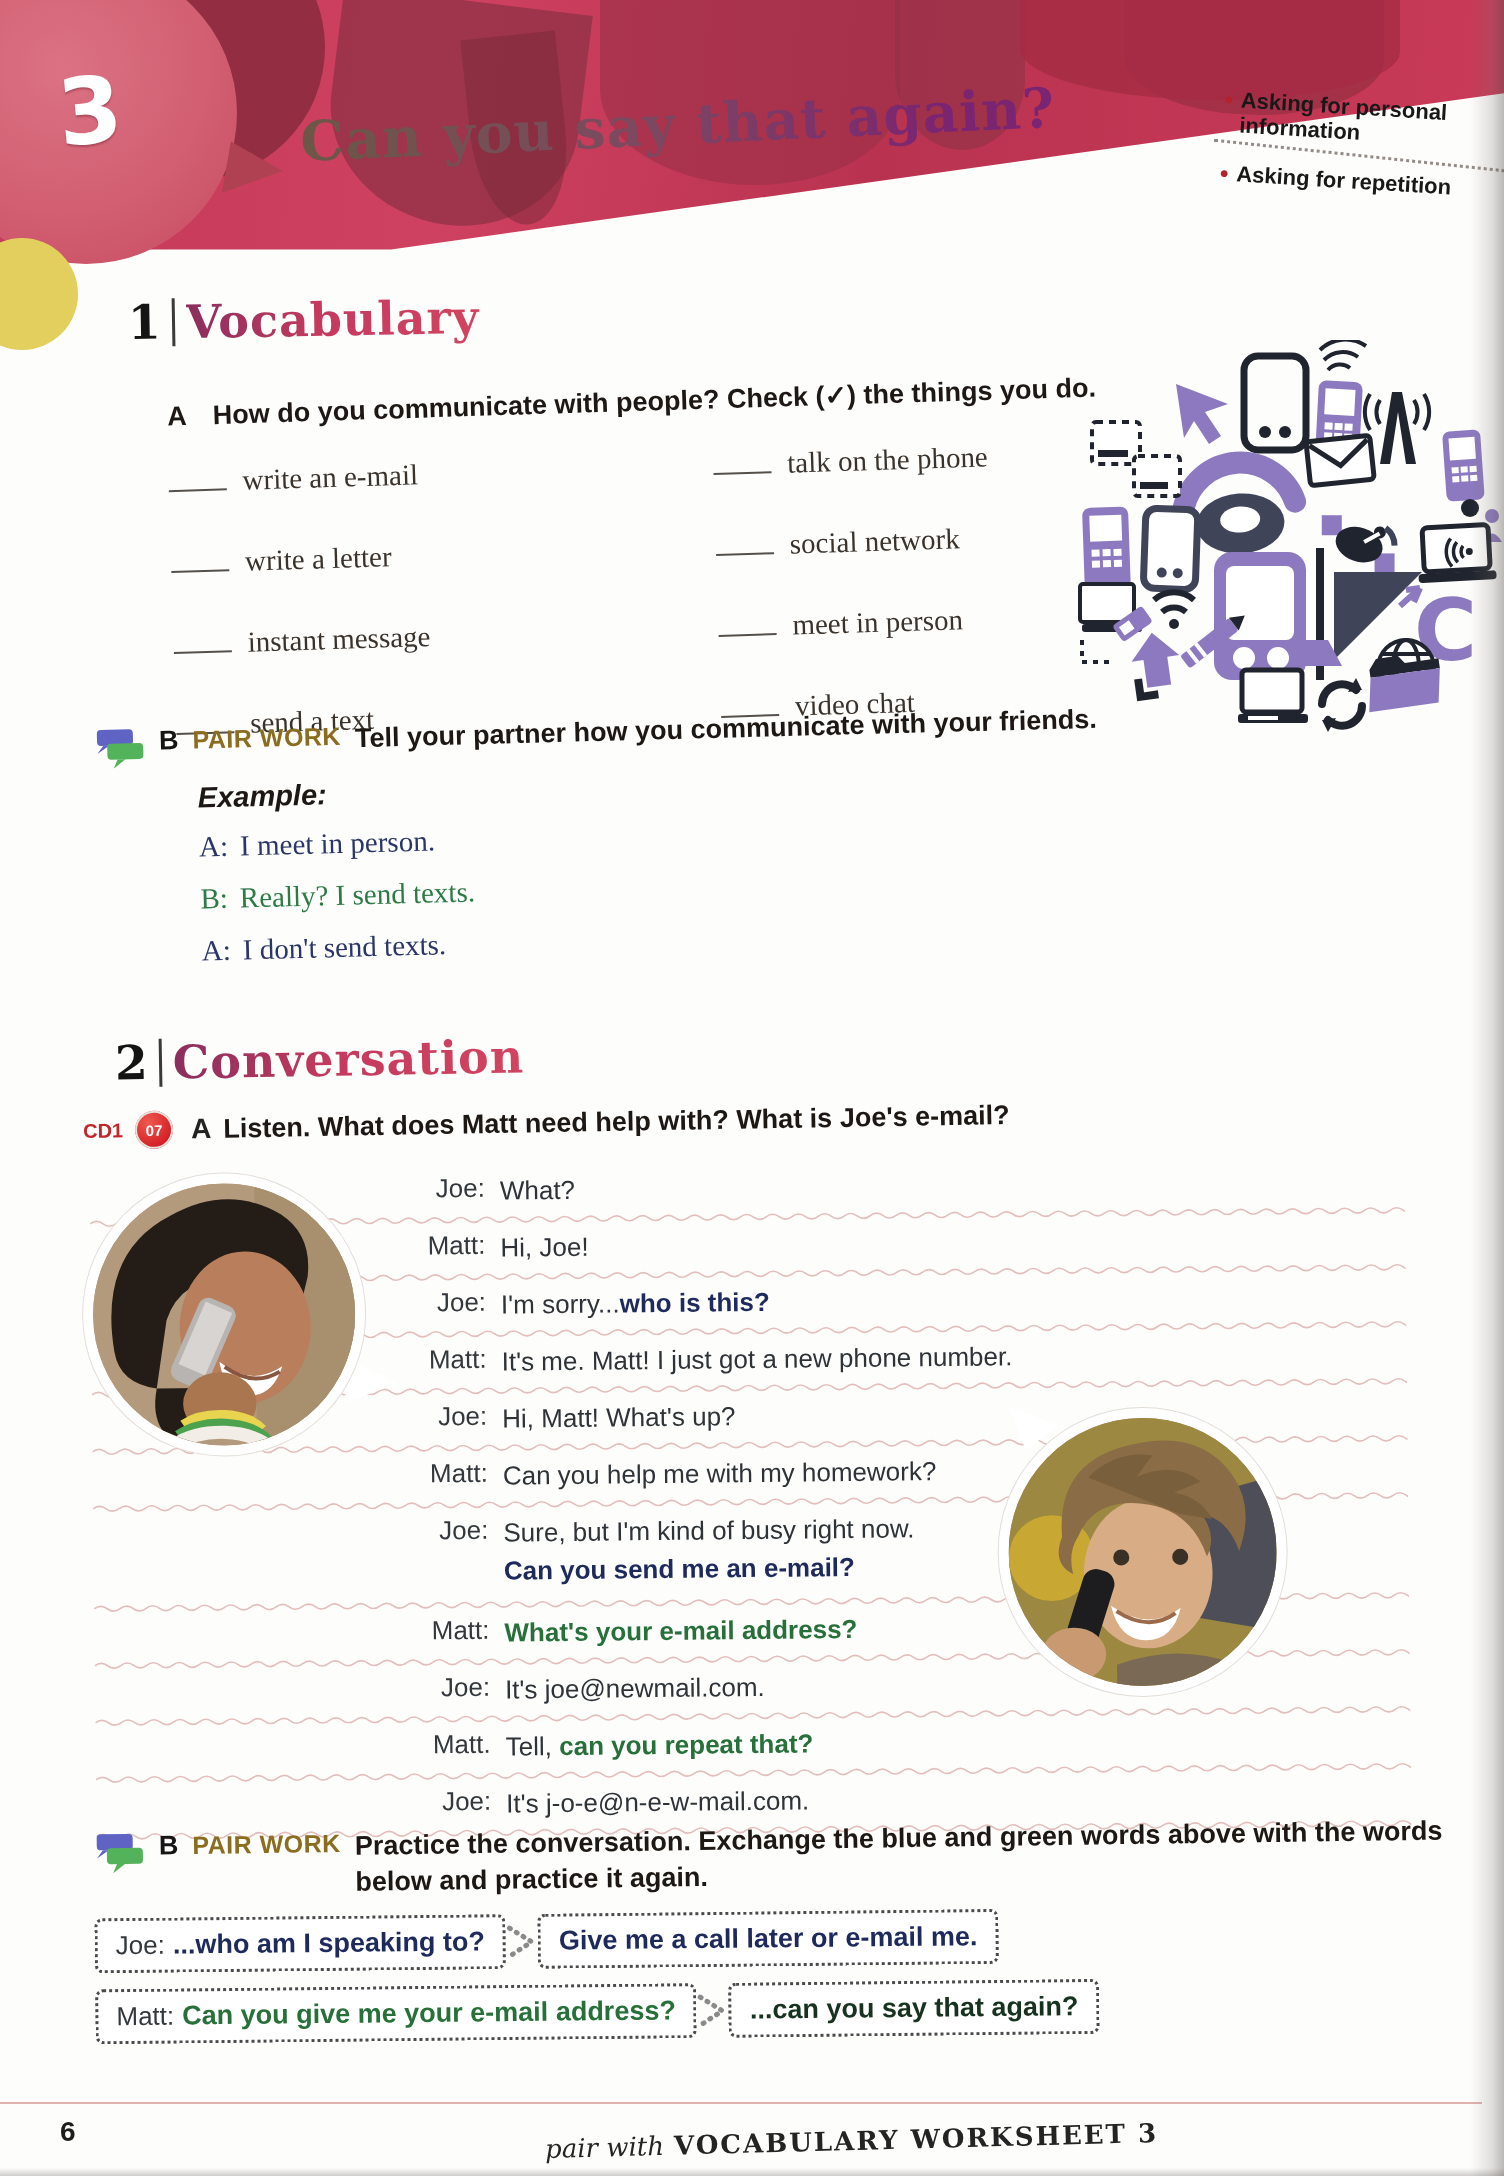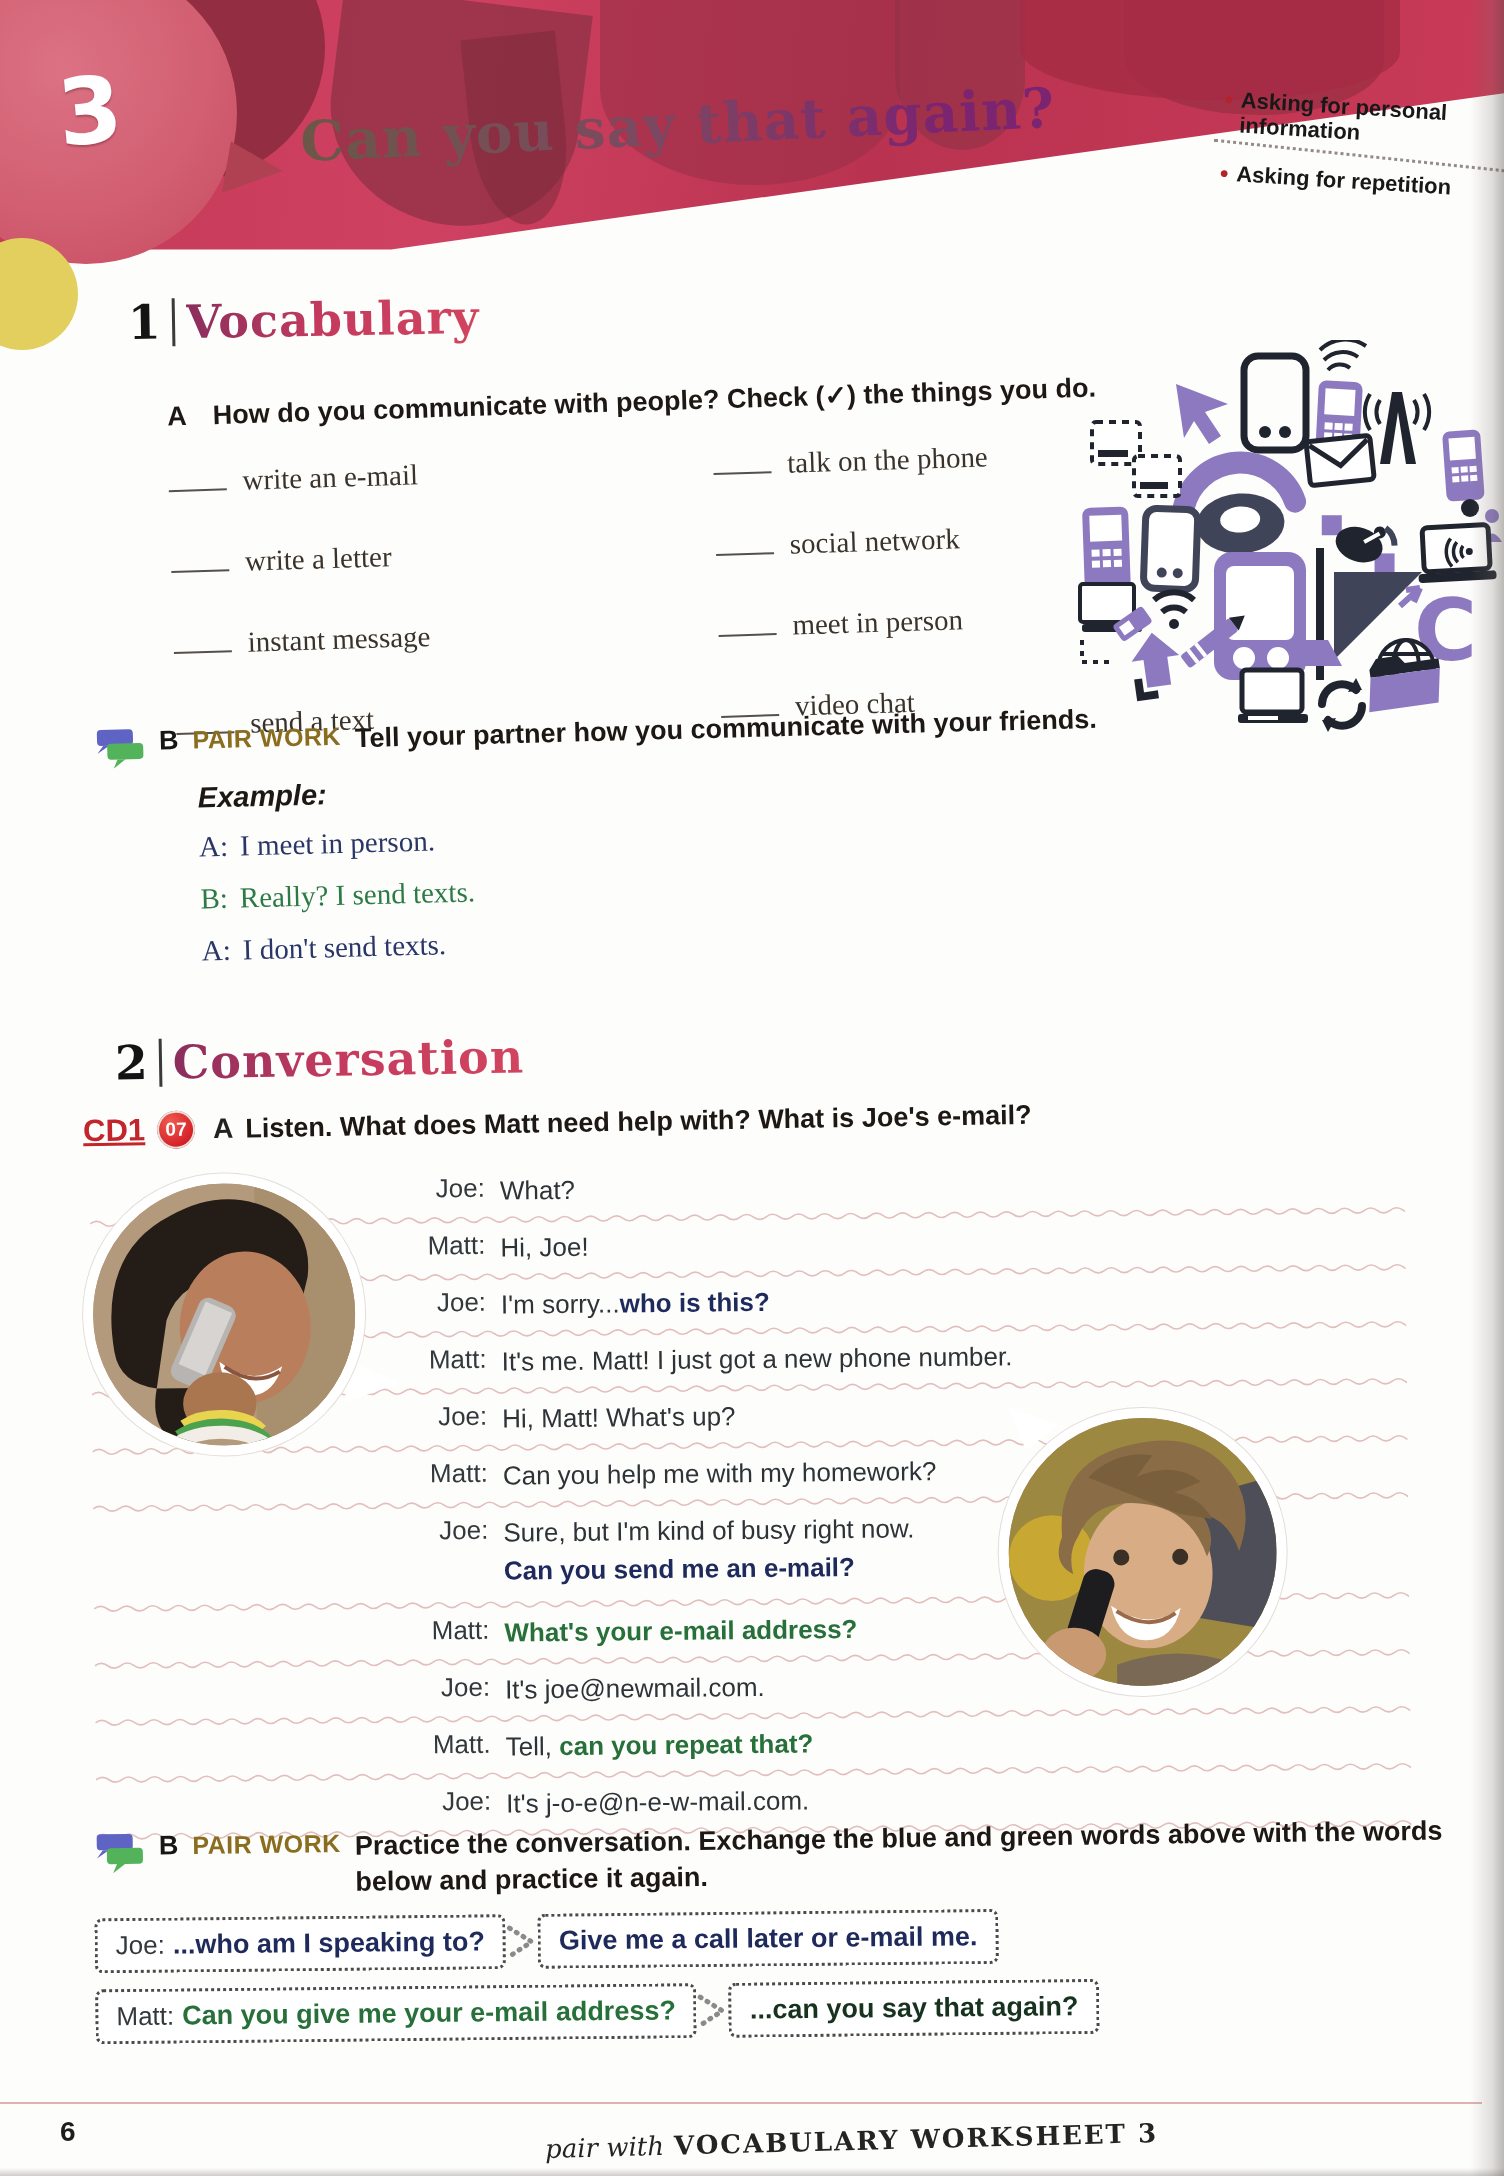--- a/index.html
+++ b/index.html
@@ -60,25 +60,25 @@
   .pw-text{font-weight:bold;color:#1d1813;margin-top:2px;line-height:1.35;}
   .example{position:absolute;left:200px;top:778px;transform:rotate(-1.5deg);}
   .example-label{font-style:italic;font-weight:bold;font-size:29px;color:#1d1813;margin-bottom:16px;}
   .ex-line{font-family:"Liberation Serif",serif;font-size:29px;margin-bottom:19px;}
   .ex-a{color:#2b3668;}
   .ex-b{color:#2c7a44;}
   .ex-speaker{margin-right:12px;}
   
   .cdline{position:absolute;left:83px;top:1104px;display:flex;align-items:center;gap:12px;
           transform:rotate(-1deg);}
-  .cd-label{color:#c2252b;font-weight:bold;font-size:31px;text-decoration:underline;}
+  .cd-label{color:#c2252b;font-weight:bold;font-size:20px;}
   .cd-badge{width:38px;height:38px;border-radius:50%;
             background:radial-gradient(circle at 35% 30%,#ef5a4e 0%,#d41f27 70%);
             box-shadow:0 0 0 2px #e8e2dc inset;display:flex;align-items:center;justify-content:center;
-            color:#fff;font-weight:bold;font-size:19px;}
+            color:#fff;font-weight:bold;font-size:15px;}
   .cd-a{font-weight:bold;font-size:28px;margin-left:6px;}
   .cd-instr{font-weight:bold;font-size:27px;color:#1d1813;}
   .dialogue{position:absolute;left:0;top:1162px;width:1504px;height:660px;transform:rotate(-.6deg);}
   .dl-col{position:absolute;left:388px;top:8px;width:640px;}
   .dl-row{position:relative;display:flex;min-height:57px;align-items:flex-start;z-index:4;}
   .dl-row.dbl{min-height:100px;}
   .dl-speaker{width:100px;text-align:right;padding-right:15px;font-size:26px;color:#33383c;flex:none;}
   .dl-text{flex:1;font-size:26px;color:#2e3338;line-height:1.45;}
   .em{font-weight:bold;}
   .em-blue{color:#1e2a5c;}

